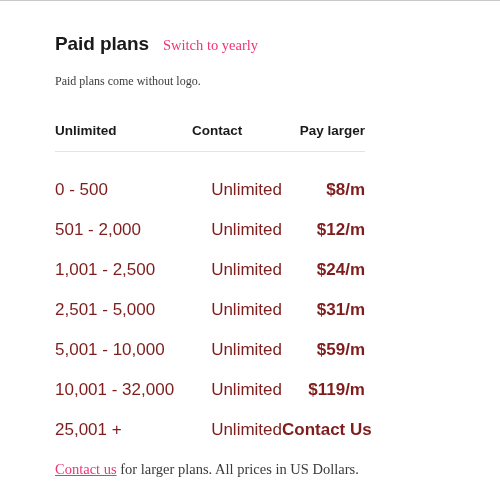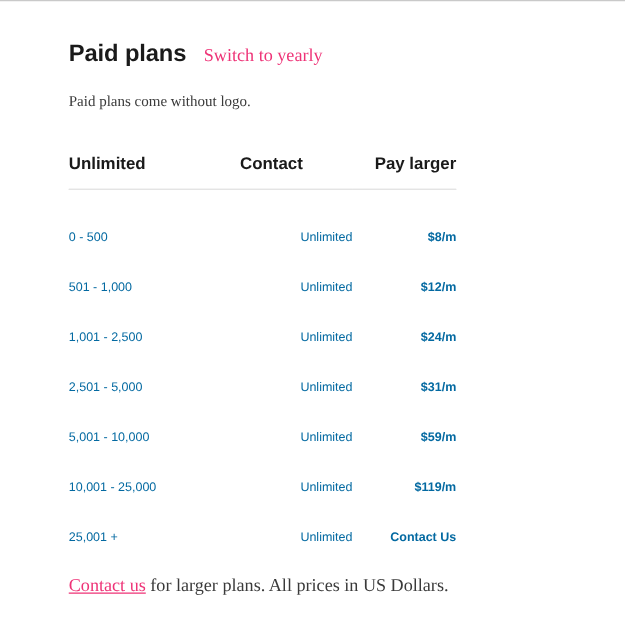--- a/index.html
+++ b/index.html
@@ -88,22 +88,22 @@
     padding: 0 0 13px 0;
     border-bottom: 1px solid #e4e4e4;
     white-space: nowrap;
   }
   #plans-table th.col-price,
   #plans-table td.col-price {
     text-align: right;
   }
   #plans-table td {
     font-family: "Liberation Sans", sans-serif;
-    font-size: 10px;
-    color: #0369a1;
+    font-size: 17px;
+    color: #7f1d1d;
     padding: 0;
     height: 40px;
     vertical-align: middle;
     white-space: nowrap;
   }
   #plans-table tbody tr:first-child td {
     padding-top: 18px;
   }
   .col-contacts { width: 137px; }
   .col-emails   { width: 90px; text-align: right; }
@@ -152,41 +152,41 @@
         <th class="col-price">Pay larger</th>
       </tr>
     </thead>
     <tbody id="plans-tbody">
         <tr>
           <td class="col-contacts">0 - 500</td>
           <td class="col-emails">Unlimited</td>
           <td class="col-price">$8/m</td>
         </tr>
         <tr>
-          <td class="col-contacts">501 - 1,000</td>
+          <td class="col-contacts">501 - 2,000</td>
           <td class="col-emails">Unlimited</td>
           <td class="col-price">$12/m</td>
         </tr>
         <tr>
           <td class="col-contacts">1,001 - 2,500</td>
           <td class="col-emails">Unlimited</td>
           <td class="col-price">$24/m</td>
         </tr>
         <tr>
           <td class="col-contacts">2,501 - 5,000</td>
           <td class="col-emails">Unlimited</td>
           <td class="col-price">$31/m</td>
         </tr>
         <tr>
           <td class="col-contacts">5,001 - 10,000</td>
           <td class="col-emails">Unlimited</td>
           <td class="col-price">$59/m</td>
         </tr>
         <tr>
-          <td class="col-contacts">10,001 - 25,000</td>
+          <td class="col-contacts">10,001 - 32,000</td>
           <td class="col-emails">Unlimited</td>
           <td class="col-price">$119/m</td>
         </tr>
         <tr>
           <td class="col-contacts">25,001 +</td>
           <td class="col-emails">Unlimited</td>
           <td class="col-price">Contact Us</td>
         </tr>
       </tbody>
   </table>

